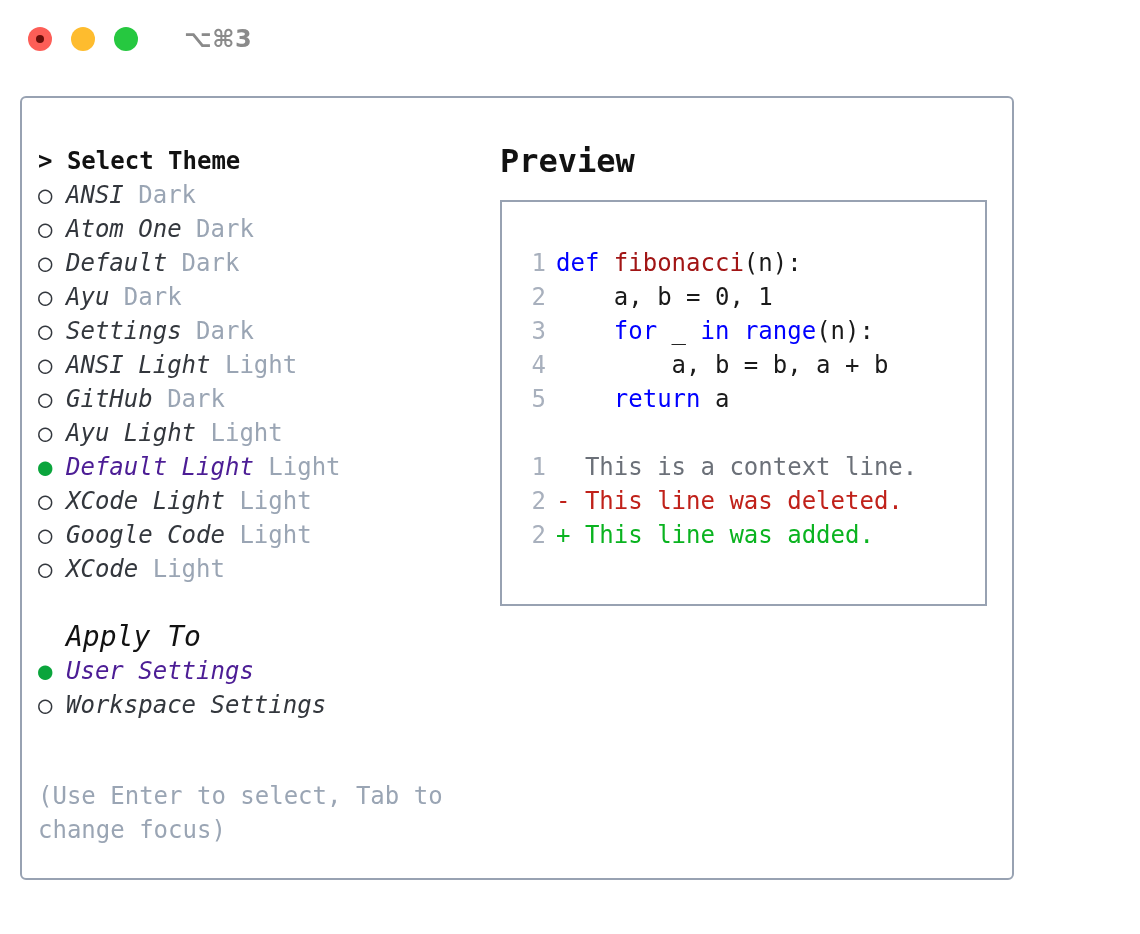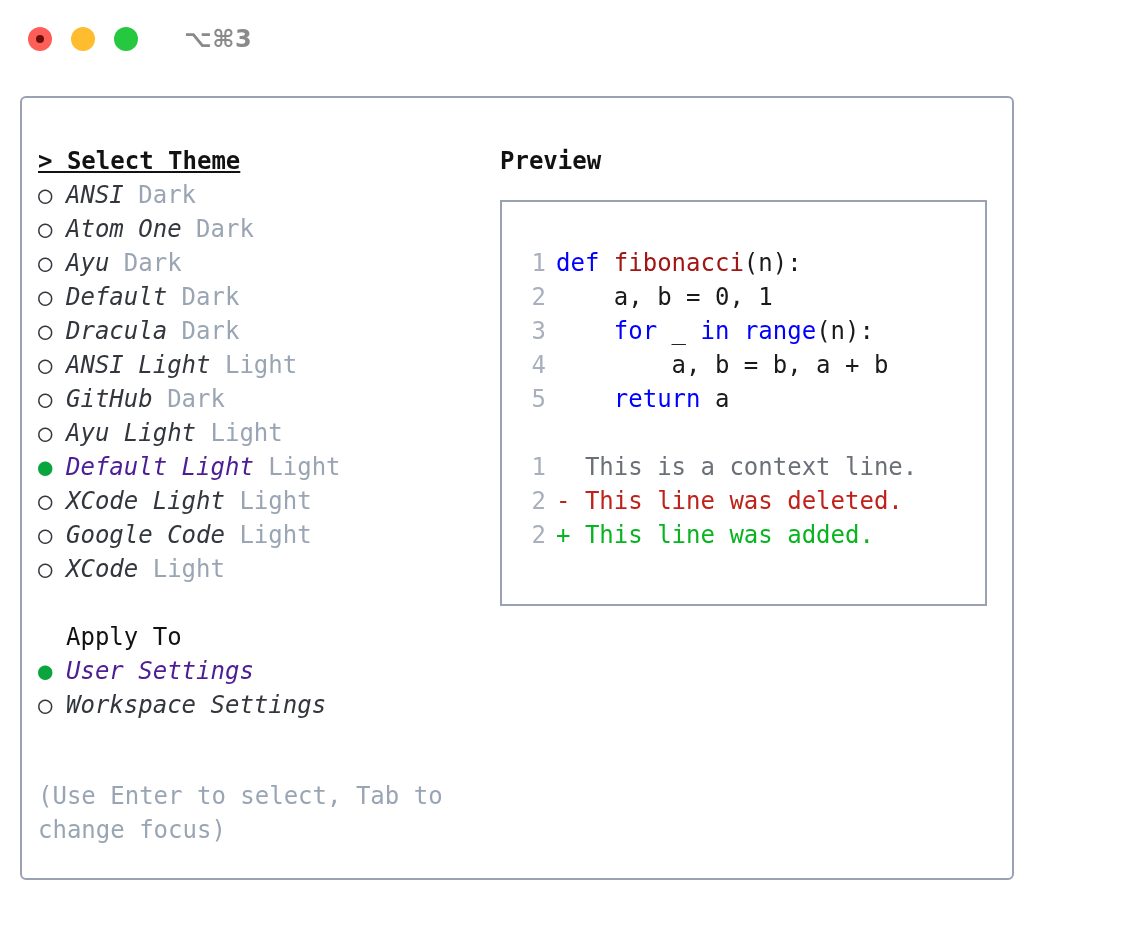--- a/index.html
+++ b/index.html
@@ -91,21 +91,20 @@
     top: 46px;
     width: 450px;
   }
 
   .list-header {
     font-size: 24px;
     font-weight: 700;
     color: #121212;
     line-height: 34px;
     white-space: pre;
-    text-decoration: underline;
   }
 
   .theme-row {
     font-size: 24px;
     line-height: 34px;
     color: #33373d;
     white-space: pre;
     display: block;
   }
   .bullet-col {
@@ -115,44 +114,45 @@
   .theme-row .name { color: #33373d; font-style: italic; }
   .theme-row.selected .name { color: #4c1d95; }
   .theme-row.selected .bullet-col { color: #0aa53c; }
   .tag {
     color: #9aa5b4;
   }
 
   .section-spacer { height: 34px; }
 
   .apply-header {
-    font-size: 24px;
+    font-size: 28px;
     color: #121212;
     line-height: 34px;
     white-space: pre;
     padding-left: 28px;
+    font-style: italic;
   }
 
   .help-text {
     margin-top: 57px;
     font-size: 24px;
     line-height: 34px;
     color: #9aa5b4;
     width: 410px;
   }
 
   
   .right-col {
     position: absolute;
     left: 478px;
     top: 46px;
     width: 500px;
   }
   .preview-title {
-    font-size: 24px;
+    font-size: 32px;
     font-weight: 700;
     color: #121212;
     line-height: 34px;
   }
   .preview-box {
     margin-top: 22px;
     width: 487px;
     height: 406px;
     border: 2px solid #98a2b2;
     background: #ffffff;
@@ -196,23 +196,23 @@
   </div>
 
   <div class="dialog">
     <div class="dialog-inner">
 
       <div class="left-col">
         <div class="list-header">&gt; Select Theme</div>
         <div id="theme-list">
             <div class="theme-row"><span class="bullet-col">○</span><span class="name">ANSI</span><span class="tag"> Dark</span></div>
             <div class="theme-row"><span class="bullet-col">○</span><span class="name">Atom One</span><span class="tag"> Dark</span></div>
+            <div class="theme-row"><span class="bullet-col">○</span><span class="name">Default</span><span class="tag"> Dark</span></div>
             <div class="theme-row"><span class="bullet-col">○</span><span class="name">Ayu</span><span class="tag"> Dark</span></div>
-            <div class="theme-row"><span class="bullet-col">○</span><span class="name">Default</span><span class="tag"> Dark</span></div>
-            <div class="theme-row"><span class="bullet-col">○</span><span class="name">Dracula</span><span class="tag"> Dark</span></div>
+            <div class="theme-row"><span class="bullet-col">○</span><span class="name">Settings</span><span class="tag"> Dark</span></div>
             <div class="theme-row"><span class="bullet-col">○</span><span class="name">ANSI Light</span><span class="tag"> Light</span></div>
             <div class="theme-row"><span class="bullet-col">○</span><span class="name">GitHub</span><span class="tag"> Dark</span></div>
             <div class="theme-row"><span class="bullet-col">○</span><span class="name">Ayu Light</span><span class="tag"> Light</span></div>
             <div class="theme-row selected"><span class="bullet-col">●</span><span class="name">Default Light</span><span class="tag"> Light</span></div>
             <div class="theme-row"><span class="bullet-col">○</span><span class="name">XCode Light</span><span class="tag"> Light</span></div>
             <div class="theme-row"><span class="bullet-col">○</span><span class="name">Google Code</span><span class="tag"> Light</span></div>
             <div class="theme-row"><span class="bullet-col">○</span><span class="name">XCode</span><span class="tag"> Light</span></div>
           </div>
 
         <div class="section-spacer"></div>

